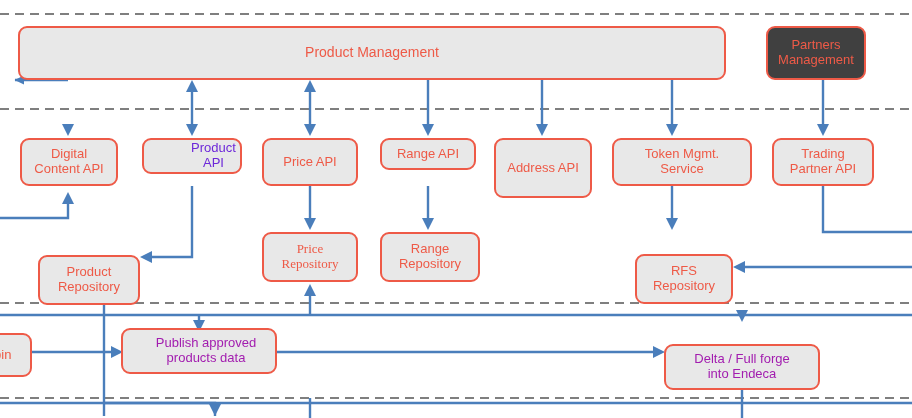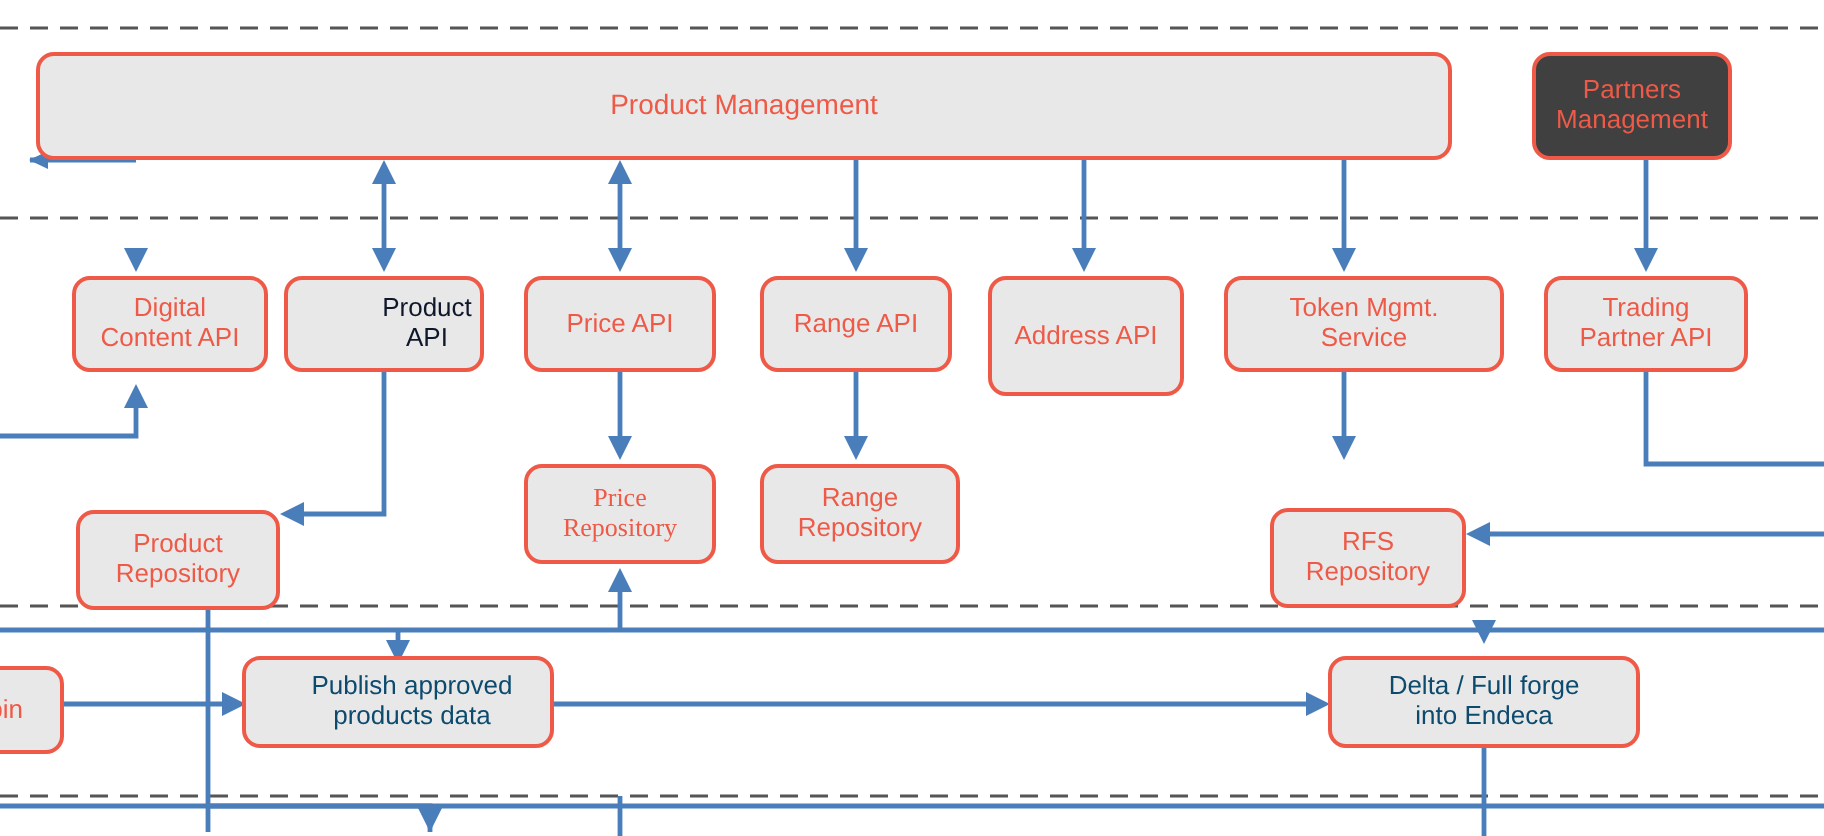--- a/index.html
+++ b/index.html
@@ -116,37 +116,37 @@
       <polygon points="736,310 748,310 742,322"></polygon>
       <polygon points="653,346 653,358 665,352"></polygon>
       <polygon points="209,404 221,404 215,416"></polygon>
     </g>
   </svg>
 
   <div id="nodes-host">
       <div class="node wide" style="left: 18px; top: 26px; width: 708px; height: 54px; background: rgb(232, 232, 232); border-color: rgb(238, 90, 71); color: rgb(238, 90, 71);">Product  Management</div>
       <div class="node" style="left: 766px; top: 26px; width: 100px; height: 54px; background: #404040; border-color: rgb(238, 90, 71); color: rgb(238, 90, 71);">Partners
 Management</div>
-      <div class="node" style="left: 20px; top: 138px; width: 98px; height: 48px; background: rgb(232, 232, 232); border-color: rgb(238, 90, 71); color: rgb(238, 90, 71); margin-left: 16px;">Digital
+      <div class="node" style="left: 20px; top: 138px; width: 98px; height: 48px; background: rgb(232, 232, 232); border-color: rgb(238, 90, 71); color: rgb(238, 90, 71);">Digital
 Content API</div>
-      <div class="node" style="left: 142px; top: 138px; width: 100px; height: 48px; background: rgb(232, 232, 232); border-color: rgb(238, 90, 71); color: #0f172a; padding-left: 47px;">Product API</div>
+      <div class="node" style="left: 142px; top: 138px; width: 100px; height: 36px; background: rgb(232, 232, 232); border-color: rgb(238, 90, 71); color: #6d28d9; padding-left: 47px;">Product API</div>
       <div class="node" style="left: 262px; top: 138px; width: 96px; height: 48px; background: rgb(232, 232, 232); border-color: rgb(238, 90, 71); color: rgb(238, 90, 71);">Price API</div>
-      <div class="node" style="left: 380px; top: 138px; width: 96px; height: 48px; background: rgb(232, 232, 232); border-color: rgb(238, 90, 71); color: rgb(238, 90, 71); text-align: right;">Range API</div>
+      <div class="node" style="left: 380px; top: 138px; width: 96px; height: 32px; background: rgb(232, 232, 232); border-color: rgb(238, 90, 71); color: rgb(238, 90, 71); text-align: right;">Range API</div>
       <div class="node" style="left: 494px; top: 138px; width: 98px; height: 60px; background: rgb(232, 232, 232); border-color: rgb(238, 90, 71); color: rgb(238, 90, 71);">Address API</div>
       <div class="node" style="left: 612px; top: 138px; width: 140px; height: 48px; background: rgb(232, 232, 232); border-color: rgb(238, 90, 71); color: rgb(238, 90, 71);">Token Mgmt.
 Service</div>
       <div class="node" style="left: 772px; top: 138px; width: 102px; height: 48px; background: rgb(232, 232, 232); border-color: rgb(238, 90, 71); color: rgb(238, 90, 71);">Trading
 Partner API</div>
       <div class="node" style="left: 38px; top: 232px; width: 102px; height: 50px; background: rgb(232, 232, 232); border-color: rgb(238, 90, 71); color: rgb(238, 90, 71); margin-top: 23px;">Product
 Repository</div>
       <div class="node" style="left: 262px; top: 232px; width: 96px; height: 50px; background: rgb(232, 232, 232); border-color: rgb(238, 90, 71); color: rgb(238, 90, 71); font-family: Liberation Serif, serif;">Price
 Repository</div>
       <div class="node" style="left: 380px; top: 232px; width: 100px; height: 50px; background: rgb(232, 232, 232); border-color: rgb(238, 90, 71); color: rgb(238, 90, 71);">Range
 Repository</div>
       <div class="node" style="left: 635px; top: 232px; width: 98px; height: 50px; background: rgb(232, 232, 232); border-color: rgb(238, 90, 71); color: rgb(238, 90, 71); margin-top: 22px;">RFS
 Repository</div>
       <div class="node" style="left: -38px; top: 333px; width: 70px; height: 44px; background: rgb(232, 232, 232); border-color: rgb(238, 90, 71); color: rgb(238, 90, 71);">a-bin</div>
-      <div class="node" style="left: 121px; top: 328px; width: 156px; height: 46px; background: rgb(232, 232, 232); border-color: rgb(238, 90, 71); color: #0c4a6e; padding-left: 18px;">Publish approved
+      <div class="node" style="left: 121px; top: 328px; width: 156px; height: 46px; background: rgb(232, 232, 232); border-color: rgb(238, 90, 71); color: #a21caf; padding-left: 18px;">Publish approved
 products data</div>
-      <div class="node" style="left: 664px; top: 328px; width: 156px; height: 46px; background: rgb(232, 232, 232); border-color: rgb(238, 90, 71); color: #0c4a6e;">Delta / Full forge
+      <div class="node" style="left: 664px; top: 344px; width: 156px; height: 46px; background: rgb(232, 232, 232); border-color: rgb(238, 90, 71); color: #a21caf;">Delta / Full forge
 into Endeca</div>
     </div>
 </div>
 
 </body></html>

